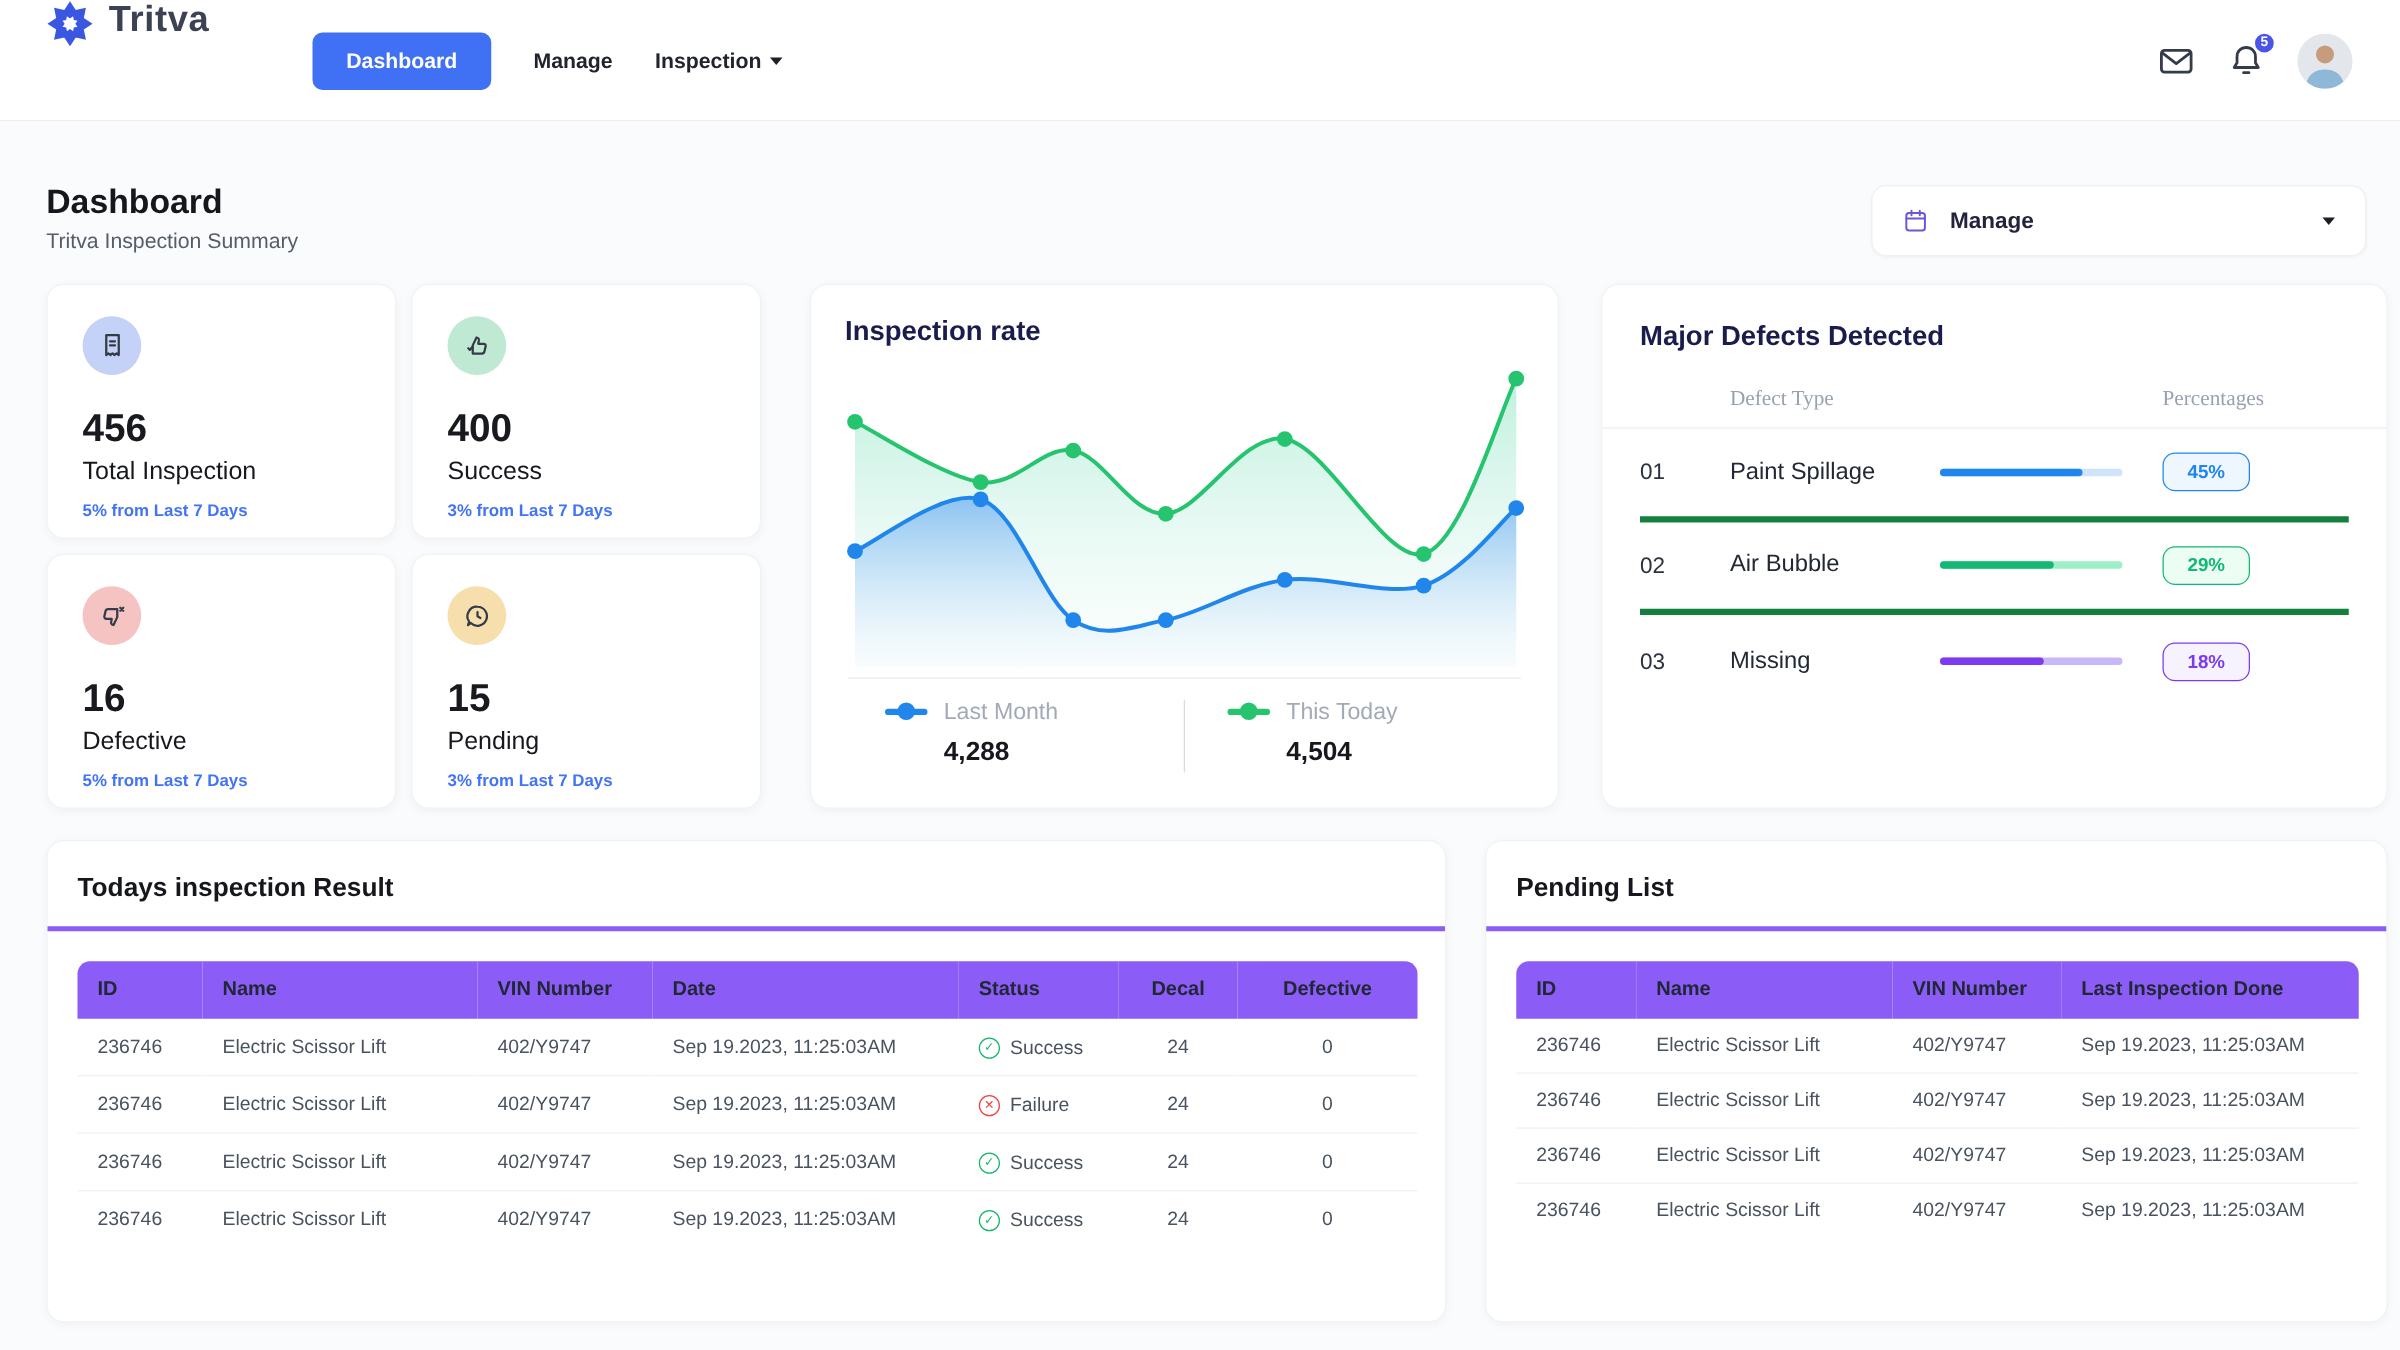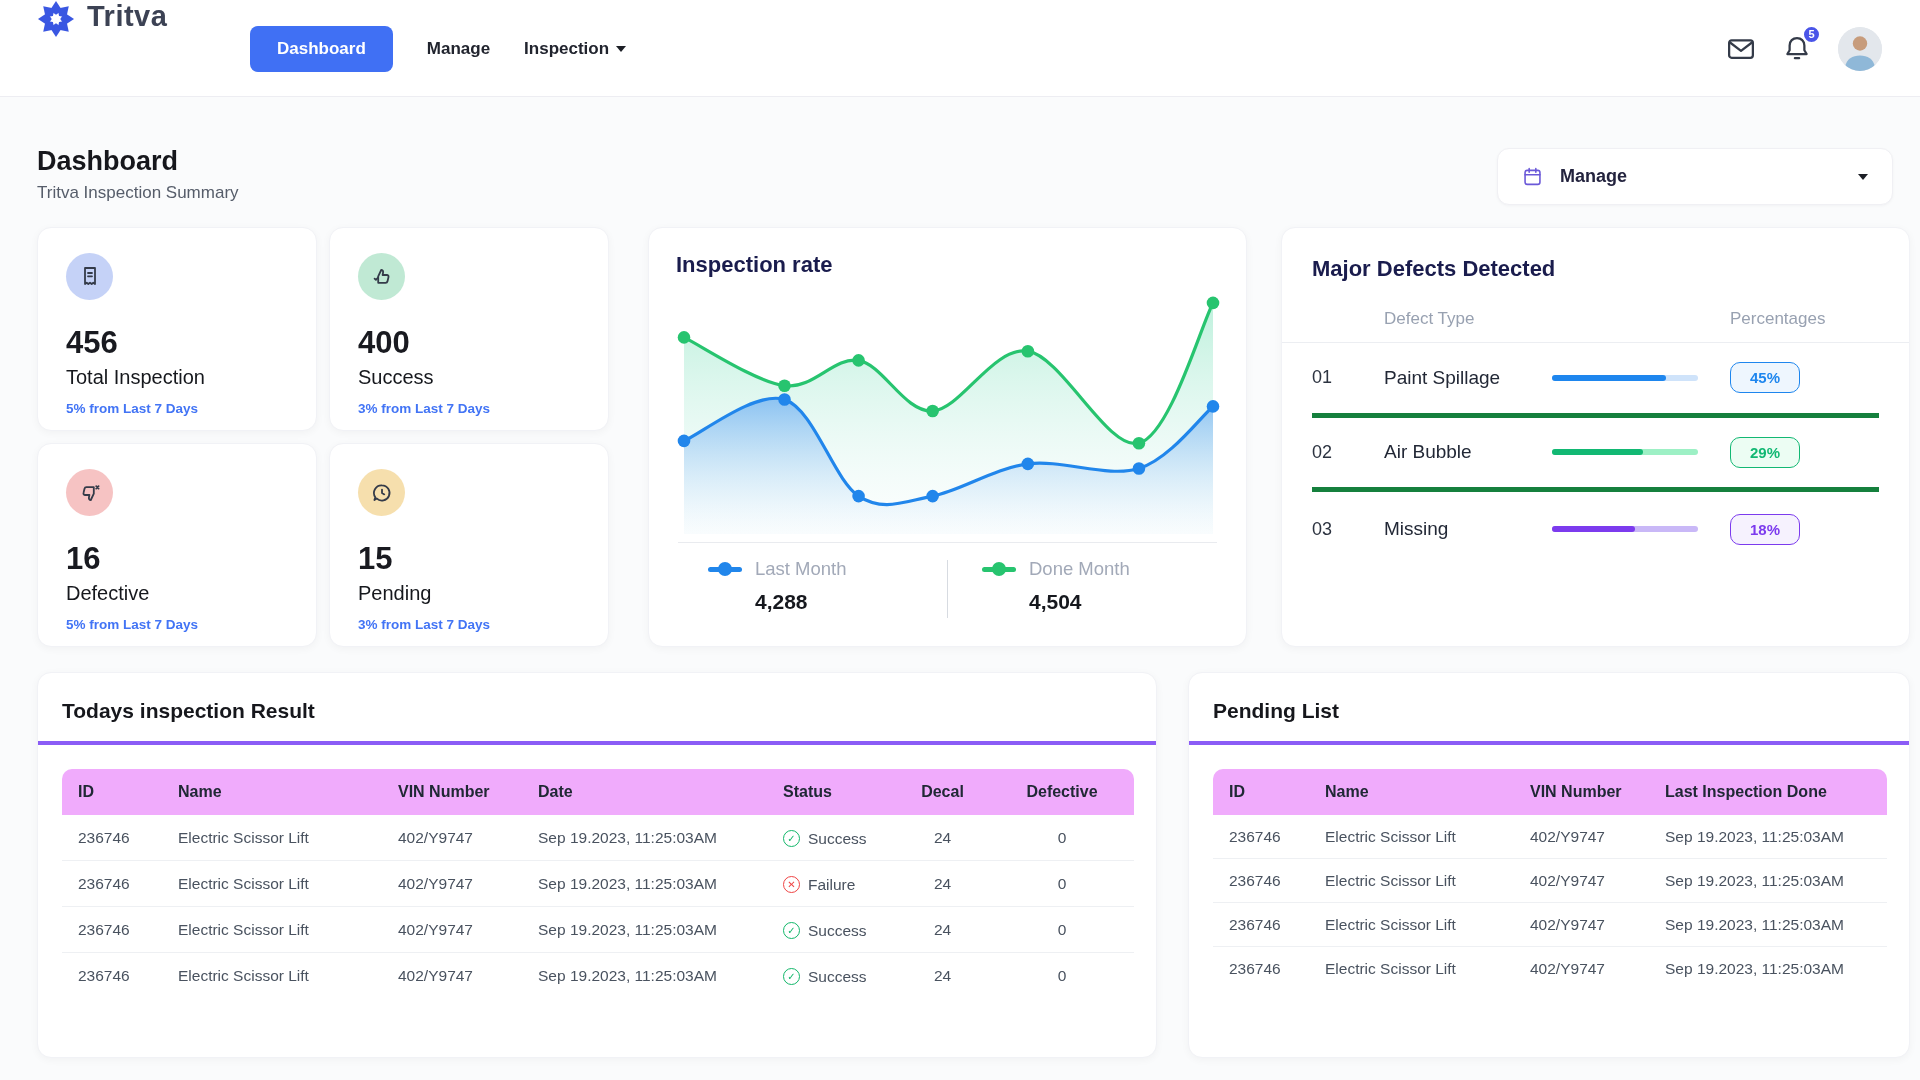--- a/index.html
+++ b/index.html
@@ -48,37 +48,37 @@
   .leg-swatch { position:relative; width:34px; height:14px; flex:0 0 auto; }
   .leg-swatch .ln { position:absolute; left:0; top:5px; width:34px; height:4.5px; border-radius:3px; }
   .leg-swatch .dt { position:absolute; left:10px; top:0; width:14px; height:14px; border-radius:50%; }
   .leg-name { font-size:18.5px; font-weight:500; color:#a2a9b8; }
   .leg-total { font-size:21px; font-weight:700; color:#16181e; margin:10px 0 0 47px; }
   .leg-sep { width:1px; height:58px; background:#d7dbe1; margin:2px 34px 0; }
 
   
   .defects-panel { left:1281px; top:227px; width:629px; height:420px; padding:28px 30px 0; }
   .def-title { font-size:22px; font-weight:700; color:#1a1c4d; }
-  .def-cols { display:grid; grid-template-columns:72px 168px 158px 1fr; margin-top:27px; font-size:17px; color:#98a1b1; }
+  .def-cols { display:grid; grid-template-columns:72px 168px 158px 1fr; margin-top:27px; font-size:17px; color:#98a1b1;font-family:Liberation Serif, serif; }
   .def-cols .c2 { grid-column:4; margin-left:20px; }
   .def-divider { border:none; border-top:1px solid #eceef2; margin:13px -30px 0; }
   .def-row { display:grid; grid-template-columns:72px 168px 158px 1fr; align-items:center; height:74.5px; border-bottom:5px solid #15803d; }
   .def-row:last-child { border-bottom:none; }
   .def-idx { font-size:18px; color:#2c3340; }
   .def-name { font-size:19px; color:#222836; }
   .def-bar { position:relative; width:146px; height:6px; border-radius:3px; }
   .def-bar .fill { position:absolute; left:0; top:0; height:6px; border-radius:3px; }
   .def-badge { justify-self:start; margin-left:20px; width:70px; text-align:center; font-size:15px; font-weight:600; border-radius:10px; border:1.6px solid; padding:6px 0; }
 
   
   .tpanel-head { padding:26px 24px 18px; border-bottom:4px solid #8b5cf6; }
   .tpanel-title { font-size:21px; font-weight:700; color:#16171c; }
   .tpanel-body { padding:24px; }
   table { border-collapse:collapse; width:100%; table-layout:fixed; }
-  thead th { background:#f0abfc; font-size:16px; font-weight:600; color:#202835; text-align:left; padding:14px 16px; }
+  thead th { background:#8b5cf6; font-size:16px; font-weight:600; color:#202835; text-align:left; padding:14px 16px; }
   thead th:first-child { border-radius:10px 0 0 0; }
   thead th:last-child { border-radius:0 10px 0 0; }
   tbody td { font-size:15.5px; color:#49525f; padding:12.5px 16px; border-top:1px solid #eef0f3; }
   tbody tr:first-child td { border-top:none; }
   th.ctr, td.ctr { text-align:center; }
   .inspection-panel { left:37px; top:672px; width:1120px; height:386px; }
   .pending-panel { left:1188px; top:672px; width:722px; height:386px; }
   .status-chip { display:inline-flex; align-items:center; gap:8px; }
   .st-ic { width:17px; height:17px; border-radius:50%; border:1.5px solid; font-size:10px; font-weight:700; display:inline-flex; align-items:center; justify-content:center; line-height:1; }
   .st-success .st-ic { border-color:#12b76a; color:#12b76a; }
@@ -250,21 +250,21 @@
       </div>
       <div class="leg-total">4,288</div>
     </div>
     <div class="leg-sep"></div>
     <div class="leg">
       <div class="leg-top">
         <span class="leg-swatch" id="sw1">
             <span class="ln" style="background: rgb(39, 196, 111);"></span>
             <span class="dt" style="background: rgb(39, 196, 111);"></span>
           </span>
-        <span class="leg-name">Done Month</span>
+        <span class="leg-name">This Today</span>
       </div>
       <div class="leg-total">4,504</div>
     </div>
   </div>
 </section>
 
 <section class="panel defects-panel">
   <h2 class="def-title">Major Defects Detected</h2>
   <div class="def-cols">
     <span class="c1" style="grid-column:2">Defect Type</span>

